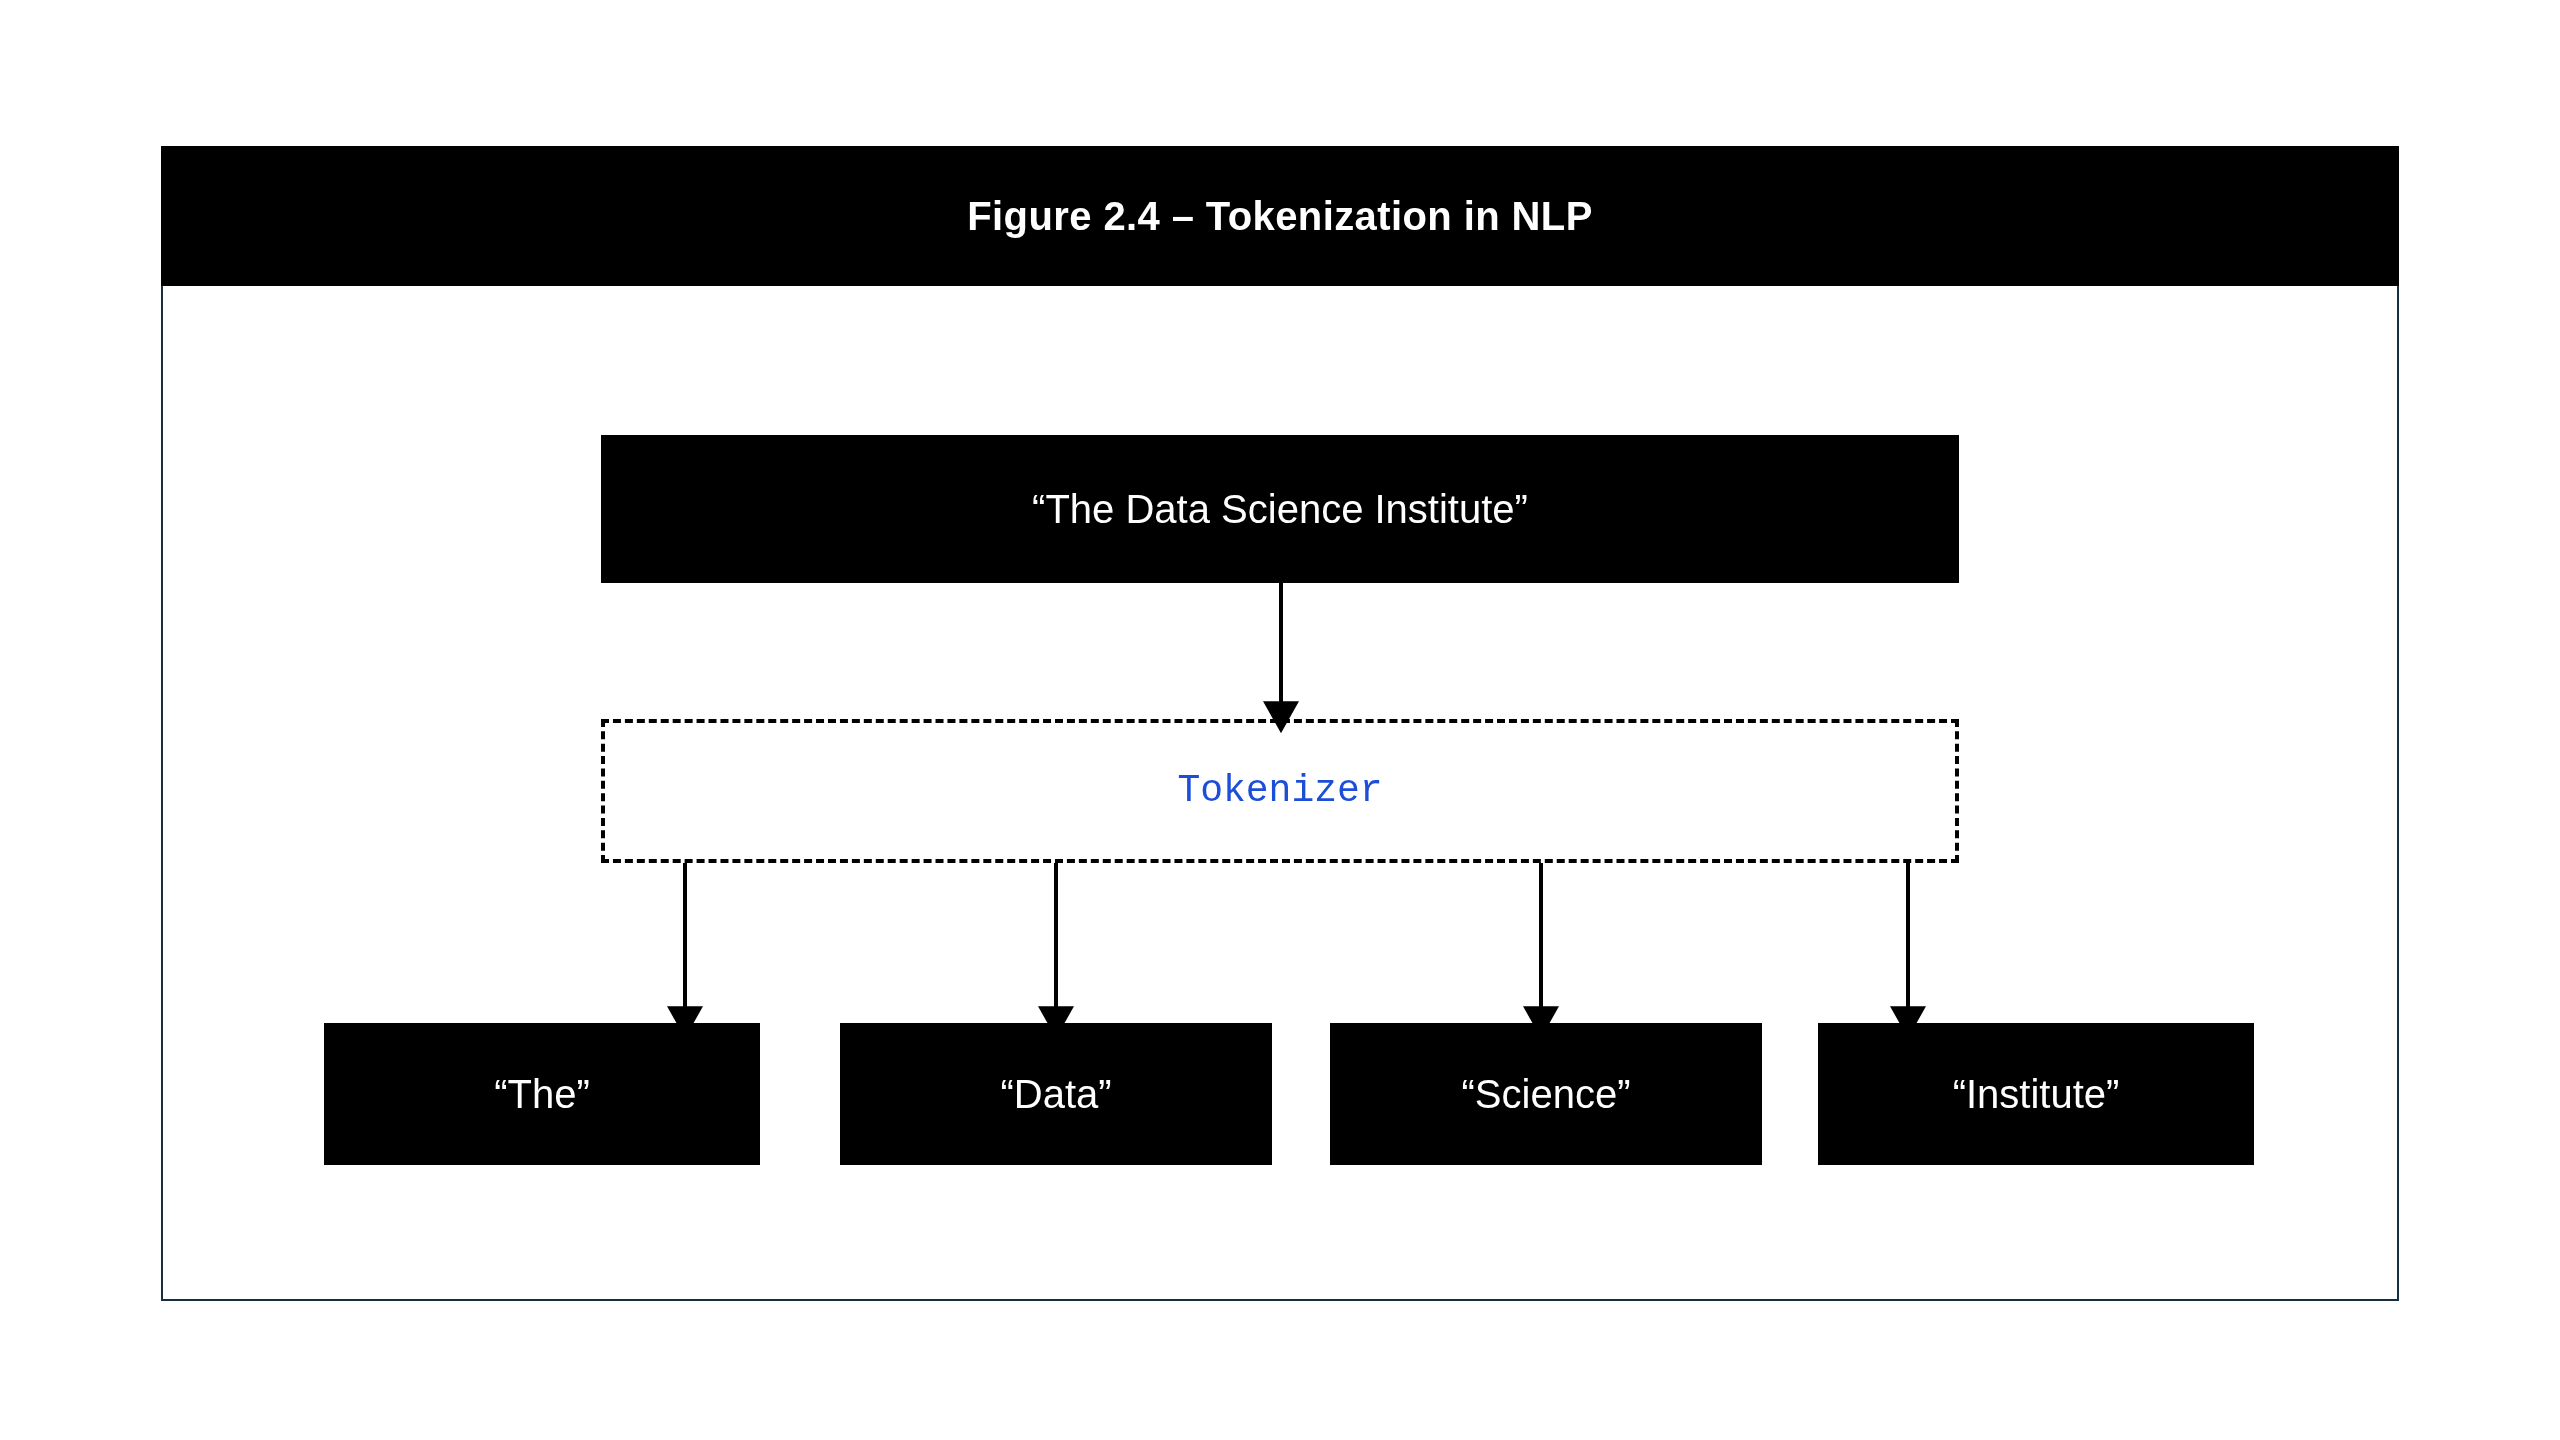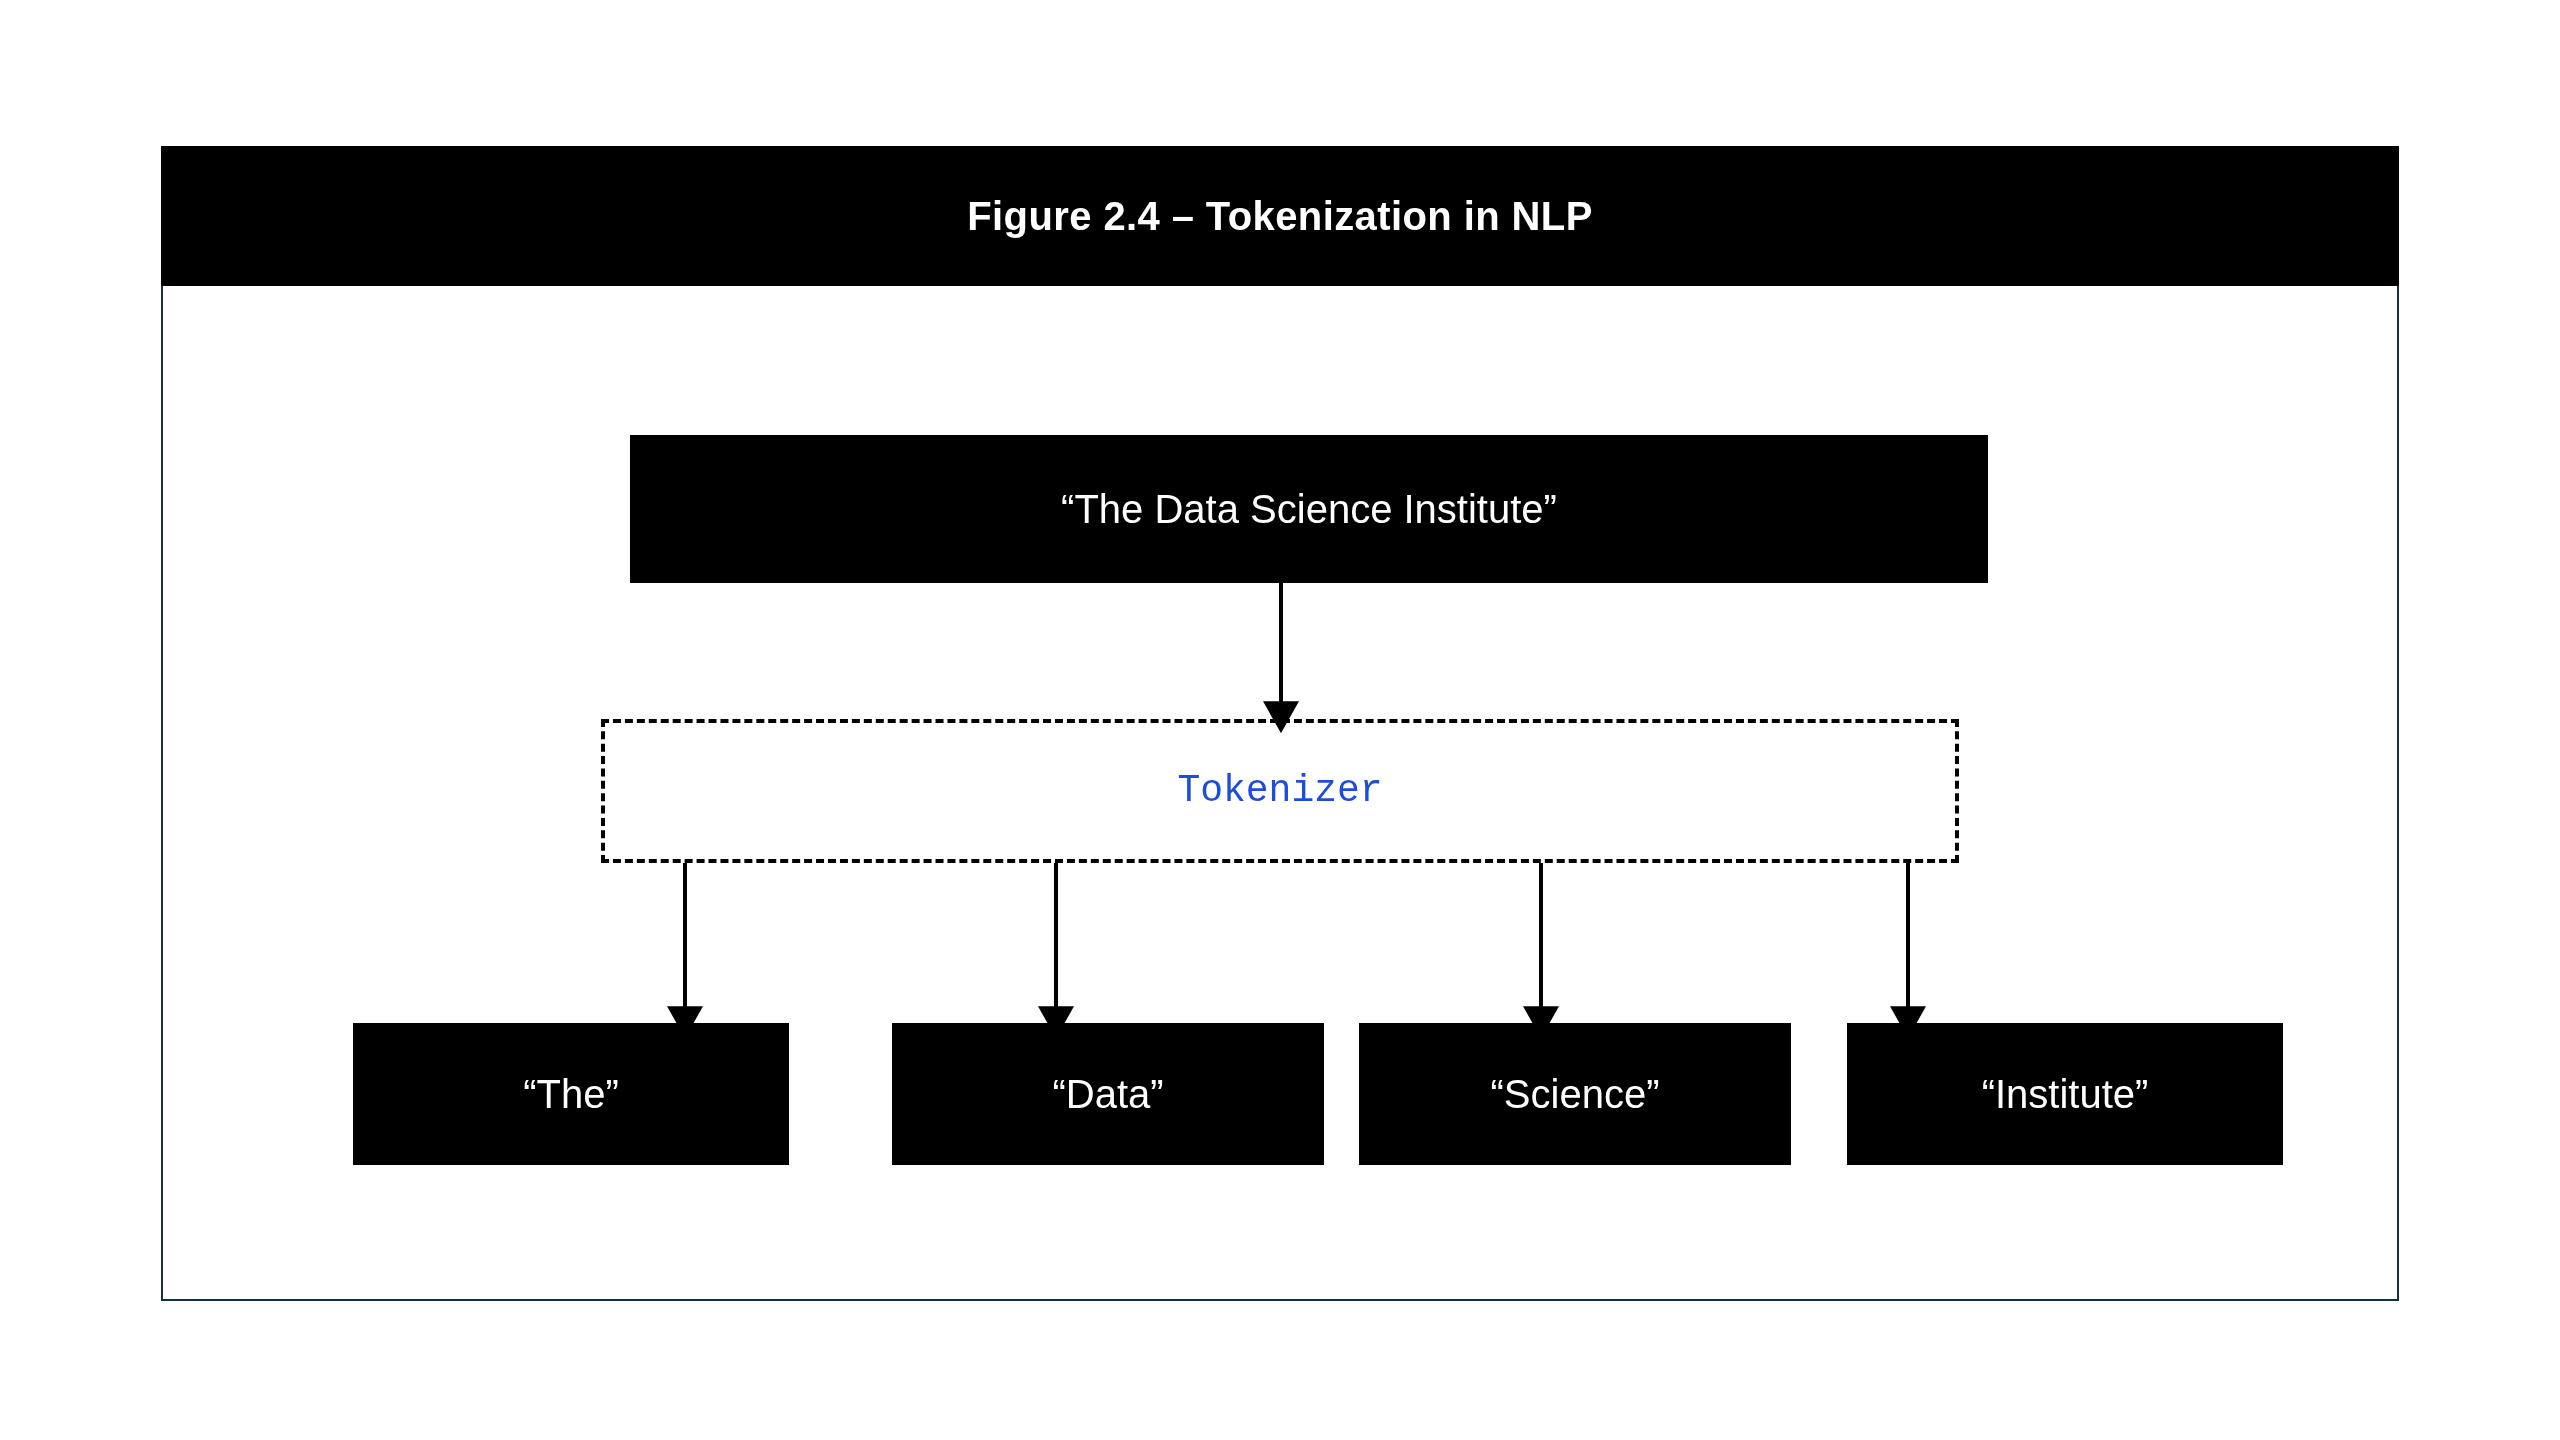--- a/index.html
+++ b/index.html
@@ -63,21 +63,20 @@
   }
 
   
   .node-solid {
     position: absolute;
     box-sizing: border-box;
     background: #000000;
     display: flex;
     align-items: center;
     justify-content: center;
-    margin-left: 29px;
   }
   .node-solid .node-label {
     color: #ffffff;
     font-size: 40px;
     font-weight: normal;
     font-family: "Liberation Sans", sans-serif;
     white-space: nowrap;
     line-height: 1;
   }
 
@@ -110,21 +109,21 @@
     white-space: nowrap;
     line-height: 1;
   }
 
   
   .token-node {
     top: 757px;
     height: 142px;
   }
   .token-node.tok-0 { left: 161px;  width: 436px; }
-  .token-node.tok-1 { left: 700px;  width: 432px; }
+  .token-node.tok-1 { left: 677px;  width: 432px; }
   .token-node.tok-2 { left: 1167px; width: 432px; }
   .token-node.tok-3 { left: 1655px; width: 436px; }
 
   .token-node .node-label { font-size: 40px; }
 
   
   .arrow-layer {
     position: absolute;
     left: 0;
     top: 0;

